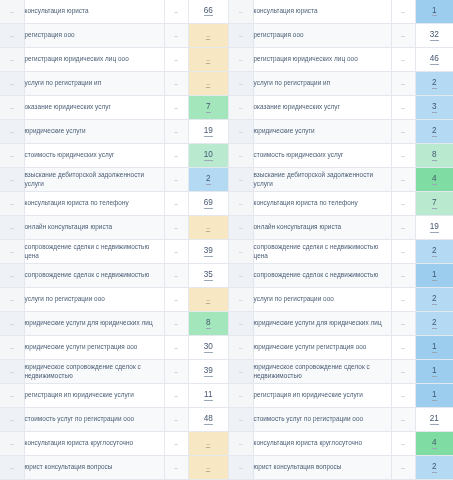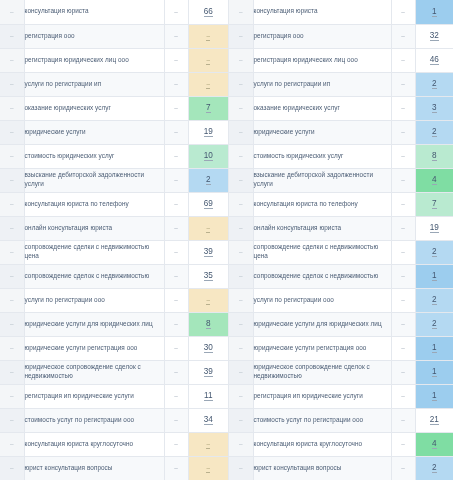--- a/index.html
+++ b/index.html
@@ -1,21 +1,21 @@
 <!DOCTYPE html>
 <html><head>
 <meta charset="utf-8">
 <style>
   html,body{margin:0;padding:0;background:#ffffff;}
   body{
     width:453px;height:480px;overflow:hidden;
     font-family:"Liberation Sans","DejaVu Sans",sans-serif;
     -webkit-font-smoothing:antialiased;
   }
-  #app{display:flex;width:453px;height:480px;align-items:flex-start;}
+  #app{display:flex;width:453px;height:480px;align-items:flex-end;}
   .panel{display:flex;flex-direction:column;}
   .panel.left{width:228px;}
   .panel.right{width:224px;}
 
   table.kw{
     border-collapse:collapse;
     table-layout:fixed;
     width:100%;
     font-size:6.4px;
   }
@@ -206,21 +206,21 @@
           <tr>
             <td class="check"><span class="dash">–</span></td>
             <td class="name">регистрация ип юридические услуги</td>
             <td class="mid"><span class="dash">–</span></td>
             <td class="val t-none"><span class="num">11</span></td>
           </tr>
           <tr class="stripe">
             <td class="check"><span class="dash">–</span></td>
             <td class="name">стоимость услуг по регистрации ооо</td>
             <td class="mid"><span class="dash">–</span></td>
-            <td class="val t-none"><span class="num">34</span></td>
+            <td class="val t-none"><span class="num">48</span></td>
           </tr>
           <tr>
             <td class="check"><span class="dash">–</span></td>
             <td class="name">консультация юриста круглосуточно</td>
             <td class="mid"><span class="dash">–</span></td>
             <td class="val t-tan empty"><span class="num">–</span></td>
           </tr>
           <tr class="stripe">
             <td class="check"><span class="dash">–</span></td>
             <td class="name">юрист консультация вопросы</td>

